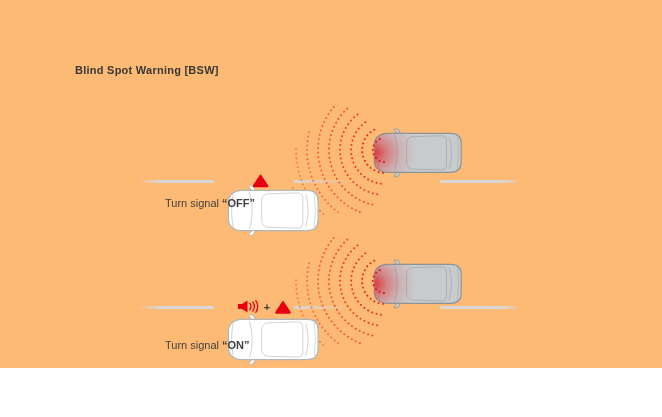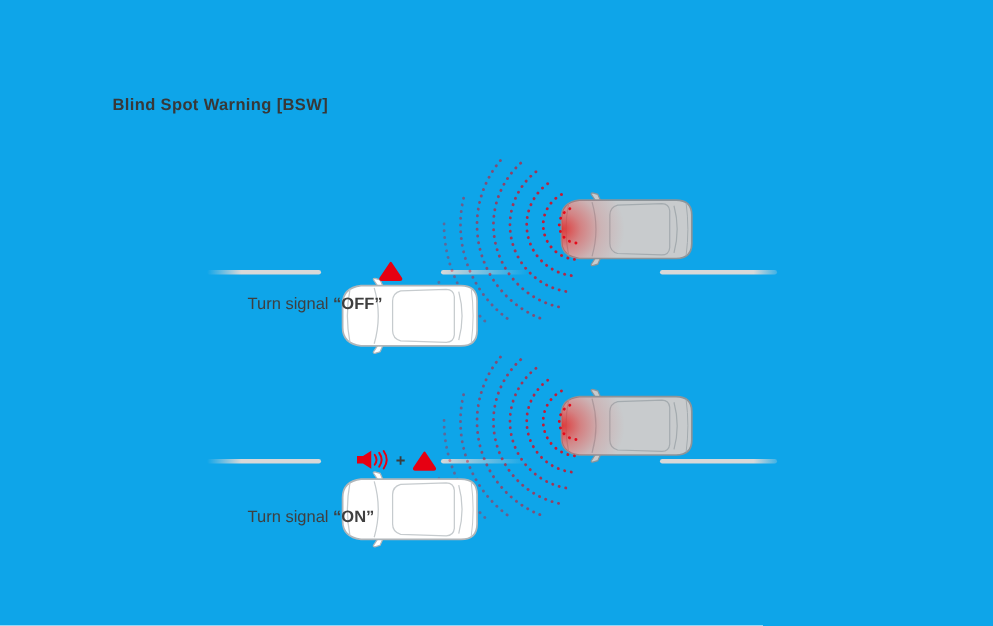--- a/index.html
+++ b/index.html
@@ -1,17 +1,17 @@
 <!DOCTYPE html>
 <html><head>
 <meta charset="utf-8">
 <style>
   html,body{margin:0;padding:0;background:#fff;}
   .canvas{
-    position:relative;width:662px;height:417px;background:#0ea5e9;overflow:hidden;
+    position:relative;width:662px;height:368px;background:#fdba74;overflow:hidden;
     font-family:"Liberation Sans",sans-serif;color:#3c3c3c;
   }
   .title{
     position:absolute;left:75px;top:64px;
     font-size:11px;font-weight:700;letter-spacing:.25px;color:#383838;
   }
   .scenario-label{position:absolute;left:165px;font-size:11px;color:#3f3f3f;white-space:nowrap;margin-top:47px;}
   .scenario-label .state{font-weight:700;}
   .label-off{top:150px;}
   .label-on{top:292px;}

